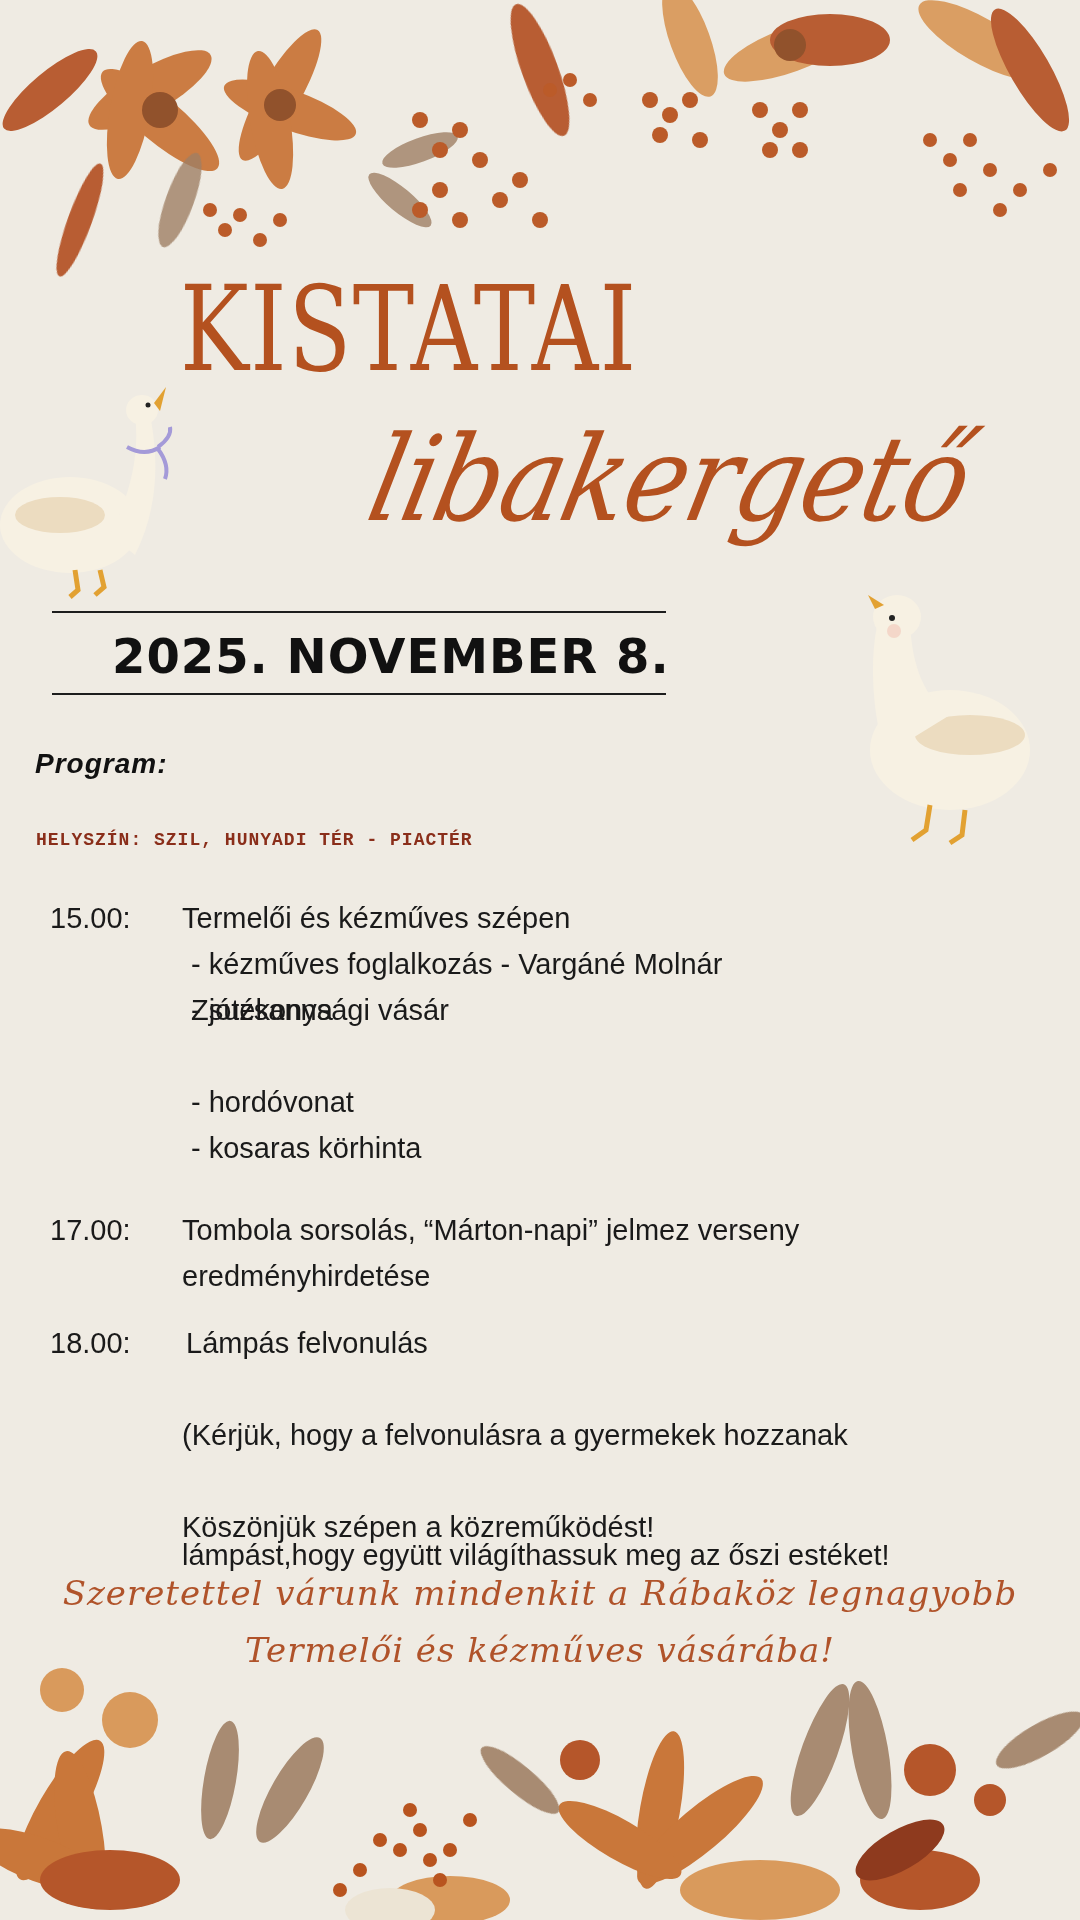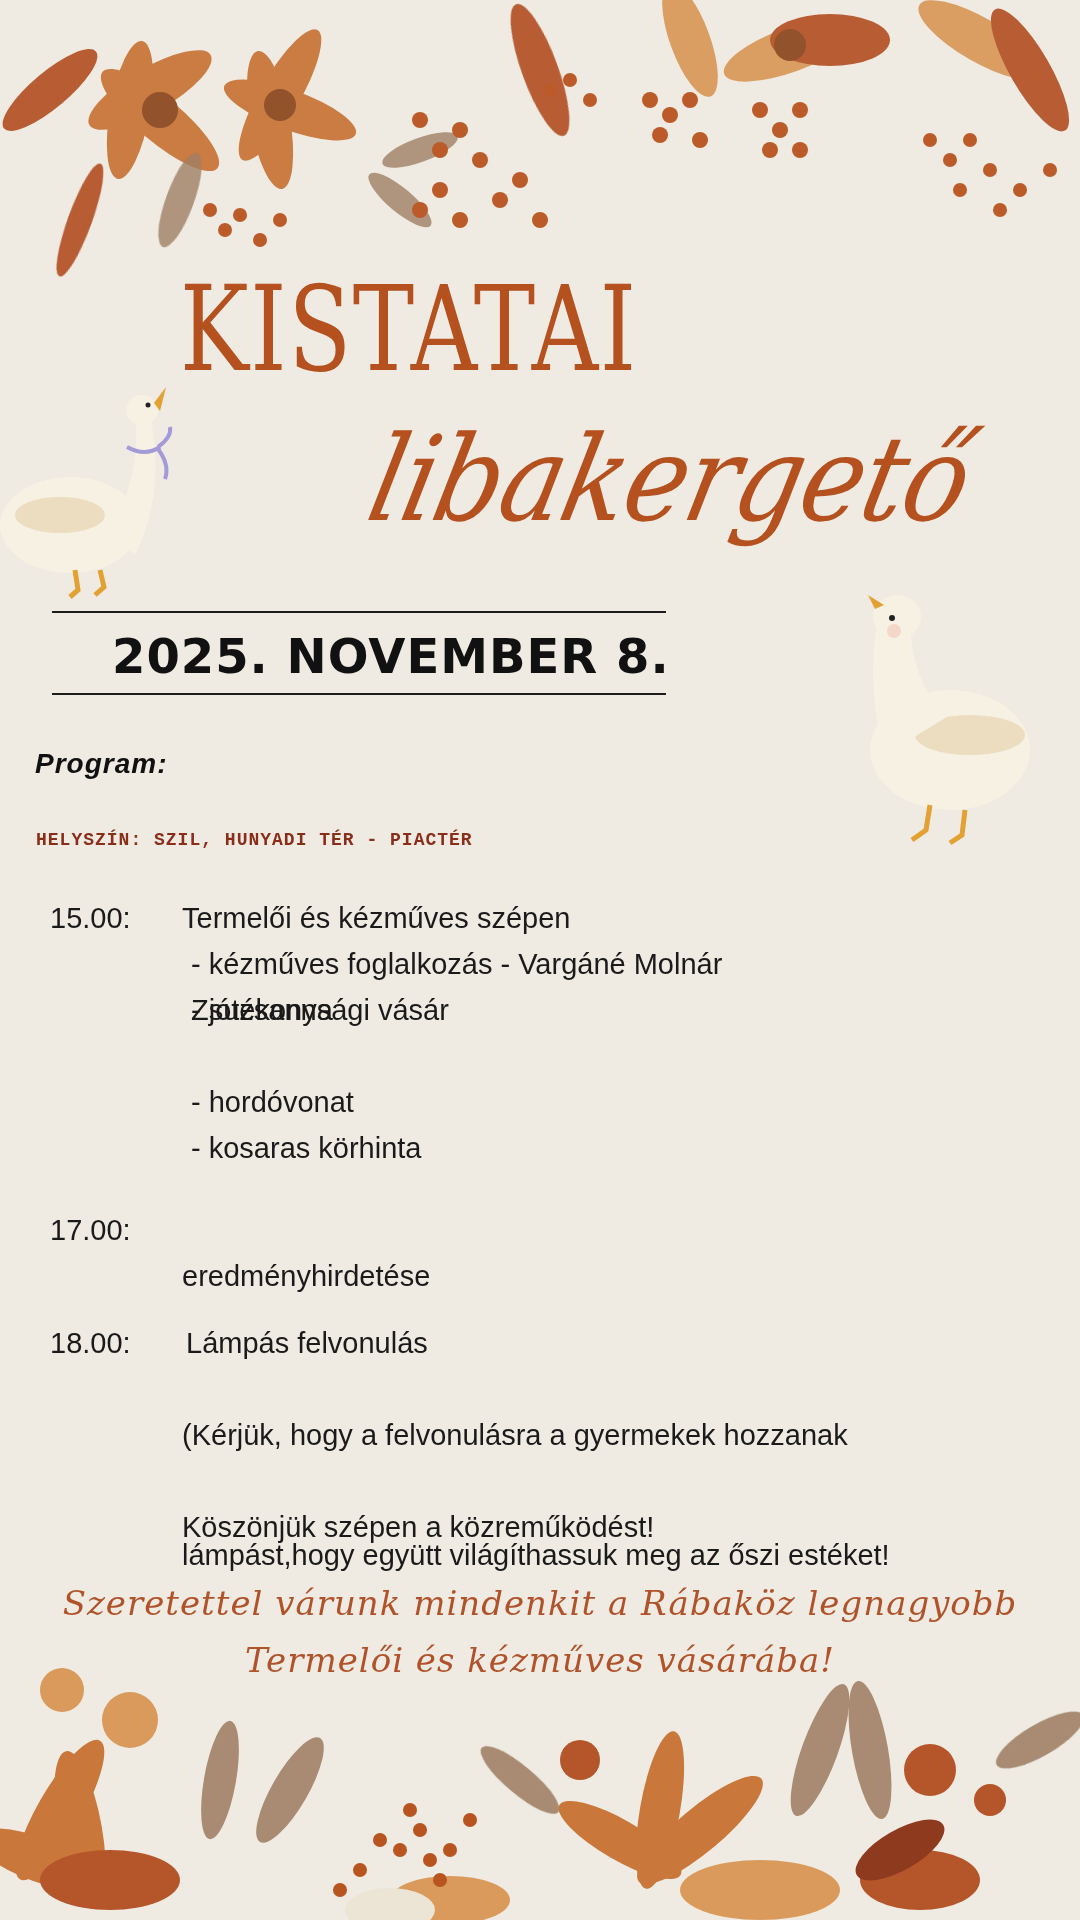--- a/index.html
+++ b/index.html
@@ -10,21 +10,21 @@
   #title-script { left:385px; top:420px; font-family:"DejaVu Serif", serif; font-style:italic; font-size:118px; color:#b4511f; line-height:1; letter-spacing:-2px; transform:skewX(-12deg) scaleX(0.9); transform-origin:left top; }
   .rule { position:absolute; left:52px; width:614px; height:2px; background:#1d1d1d; }
   #date { left:112px; top:628px; font-family:"DejaVu Sans", sans-serif; font-weight:bold; font-size:48px; color:#111; letter-spacing:1px; }
   #program-heading { left:35px; top:748px; font-style:italic; font-weight:bold; font-size:28px; color:#111; font-family:"Liberation Sans", sans-serif; letter-spacing:1px; }
   #location { left:36px; top:830px; font-family:"Liberation Mono", monospace; font-weight:bold; font-size:18px; color:#8a2e1a; letter-spacing:1px; }
   .prog { position:absolute; font-family:"Liberation Sans", sans-serif; font-size:29px; color:#1a1a1a; line-height:46px; }
   .time { position:absolute; left:50px; }
   .desc { position:absolute; left:182px; }
   .sub  { position:absolute; left:191px; }
   .note { position:absolute; left:182px; font-family:"Liberation Sans", sans-serif; font-size:29px; color:#1a1a1a; line-height:46px; }
-  .closing { position:absolute; left:0; width:1080px; text-align:center; font-family:"DejaVu Serif", serif; font-style:italic; font-size:34px; color:#b0532a; letter-spacing:1px;margin-top:10px; }
+  .closing { position:absolute; left:0; width:1080px; text-align:center; font-family:"DejaVu Serif", serif; font-style:italic; font-size:34px; color:#b0532a; letter-spacing:1px; }
 </style>
 </head>
 <body>
 
 <svg class="deco" style="top:0;height:280px" viewBox="0 0 1080 280">
   <g opacity="0.95">
 
     <g fill="#c9773a">
       <ellipse cx="150" cy="90" rx="70" ry="22" transform="rotate(-30 150 90)"></ellipse>
       <ellipse cx="160" cy="120" rx="75" ry="22" transform="rotate(40 160 120)"></ellipse>
@@ -134,20 +134,21 @@
   <span class="time" style="top:0">15.00:</span>
   <span class="desc" style="top:0">Termelői és kézműves szépen</span>
   <span class="sub" style="top:46px">- kézműves foglalkozás - Vargáné Molnár Zsuzsanna</span>
   <span class="sub" style="top:92px">- jótékonysági vásár</span>
   <span class="sub" style="top:184px">- hordóvonat</span>
   <span class="sub" style="top:230px">- kosaras körhinta</span>
 </div>
 
 <div class="prog" style="top:1207px;left:0;width:1080px;height:100px">
   <span class="time" style="top:0">17.00:</span>
+  <span class="desc" style="top:0">Tombola sorsolás, “Márton-napi” jelmez verseny</span>
   <span class="desc" style="top:46px">eredményhirdetése</span>
 </div>
 
 <div class="prog" style="top:1320px;left:0;width:1080px;height:50px">
   <span class="time" style="top:0">18.00:</span>
   <span class="desc" style="top:0;left:186px">Lámpás felvonulás</span>
 </div>
 
 <div class="note" style="top:1412px">(Kérjük, hogy a felvonulásra a gyermekek hozzanak</div>
 <div class="note" style="top:1532px">lámpást,hogy együtt világíthassuk meg az őszi estéket!</div>

